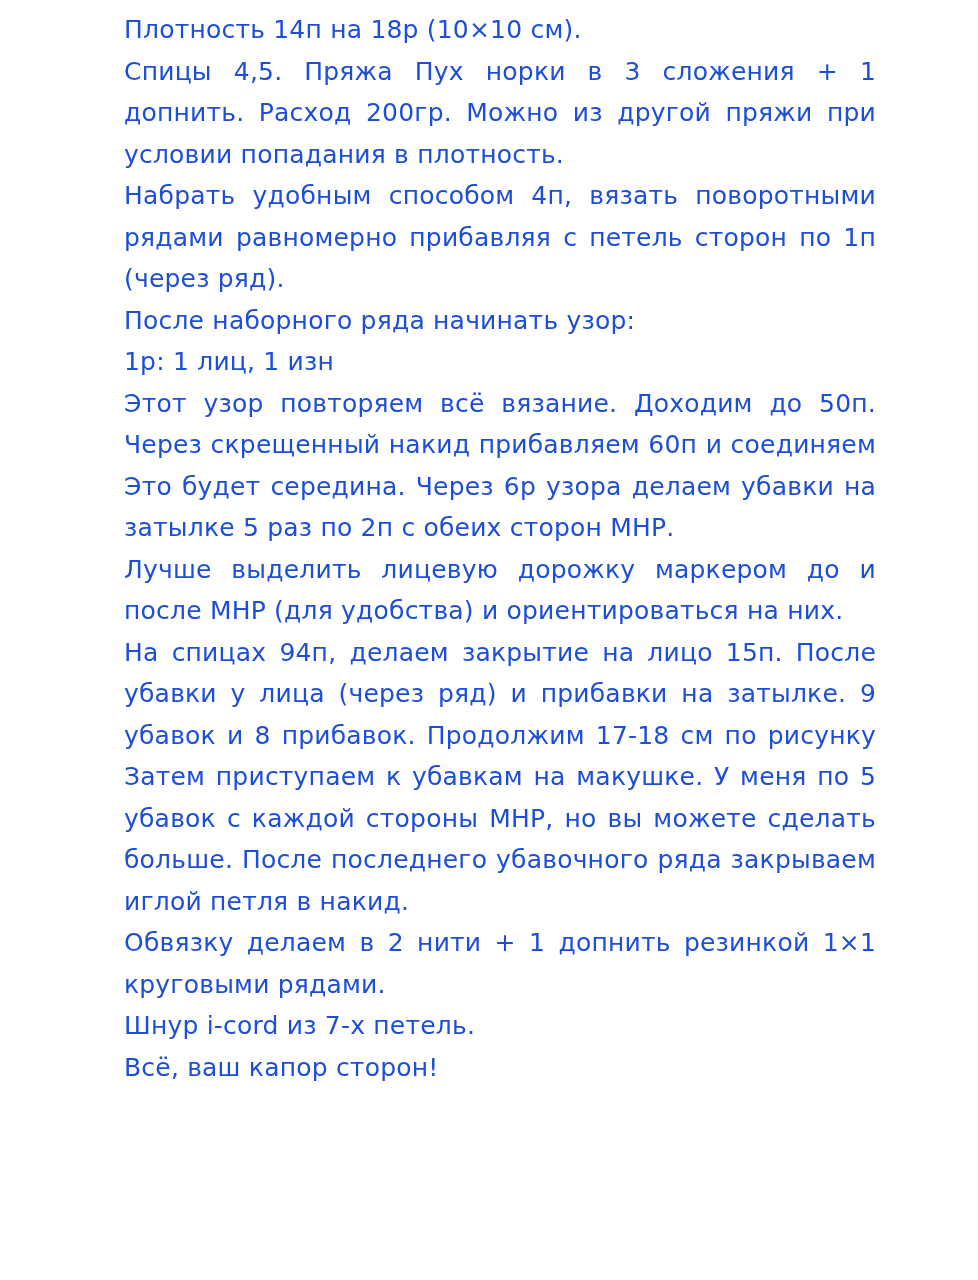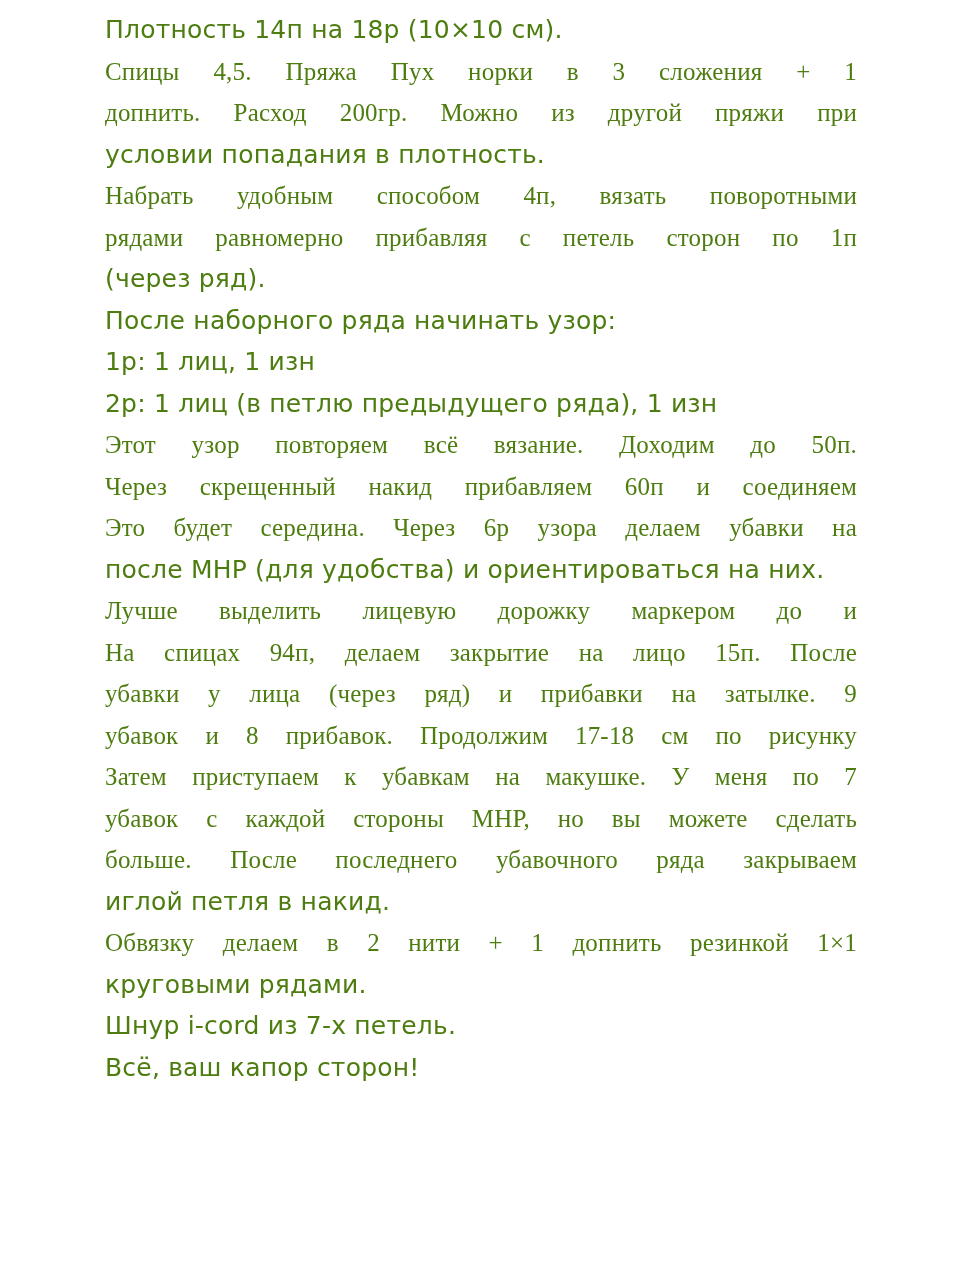--- a/index.html
+++ b/index.html
@@ -14,64 +14,63 @@
     font-family: "DejaVu Sans", "Liberation Sans", sans-serif;
   }
   .page {
     position: relative;
     width: 978px;
     height: 1280px;
     background: #ffffff;
   }
   .text-block {
     position: absolute;
-    left: 105px;
+    left: 124px;
     top: 9px;
     width: 752px;
-    color: #4d7c0f;
+    color: #1d4ed8;
     font-size: 25px;
     line-height: 41.5px;
     letter-spacing: 0.2px;
   }
   .line {
     width: 752px;
     text-align: left;
     white-space: normal;
   }
   
   .line.fill {
     text-align: justify;
     text-align-last: justify;
-    font-family: Liberation Serif, serif;
   }
 </style>
 </head>
 <body>
 
 <div class="page">
   <div class="text-block" id="text-block">
       <div class="line">Плотность 14п на 18р (10×10 см).</div>
       <div class="line fill">Спицы 4,5. Пряжа Пух норки в 3 сложения + 1</div>
       <div class="line fill">допнить. Расход 200гр. Можно из другой пряжи при</div>
       <div class="line">условии попадания в плотность.</div>
       <div class="line fill">Набрать удобным способом 4п, вязать поворотными</div>
       <div class="line fill">рядами равномерно прибавляя с петель сторон по 1п</div>
       <div class="line">(через ряд).</div>
       <div class="line">После наборного ряда начинать узор:</div>
       <div class="line">1р: 1 лиц, 1 изн</div>
-      <div class="line">2р: 1 лиц (в петлю предыдущего ряда), 1 изн</div>
       <div class="line fill">Этот узор повторяем всё вязание. Доходим до 50п.</div>
       <div class="line fill">Через скрещенный накид прибавляем 60п и соединяем</div>
       <div class="line fill">Это будет середина. Через 6р узора делаем убавки на</div>
+      <div class="line">затылке 5 раз по 2п с обеих сторон МНР.</div>
+      <div class="line fill">Лучше выделить лицевую дорожку маркером до и</div>
       <div class="line">после МНР (для удобства) и ориентироваться на них.</div>
-      <div class="line fill">Лучше выделить лицевую дорожку маркером до и</div>
       <div class="line fill">На спицах 94п, делаем закрытие на лицо 15п. После</div>
       <div class="line fill">убавки у лица (через ряд) и прибавки на затылке. 9</div>
       <div class="line fill">убавок и 8 прибавок. Продолжим 17-18 см по рисунку</div>
-      <div class="line fill">Затем приступаем к убавкам на макушке. У меня по 7</div>
+      <div class="line fill">Затем приступаем к убавкам на макушке. У меня по 5</div>
       <div class="line fill">убавок с каждой стороны МНР, но вы можете сделать</div>
       <div class="line fill">больше. После последнего убавочного ряда закрываем</div>
       <div class="line">иглой петля в накид.</div>
       <div class="line fill">Обвязку делаем в 2 нити + 1 допнить резинкой 1×1</div>
       <div class="line">круговыми рядами.</div>
       <div class="line">Шнур i-cord из 7-х петель.</div>
       <div class="line">Всё, ваш капор сторон!</div>
     </div>
 </div>
 

